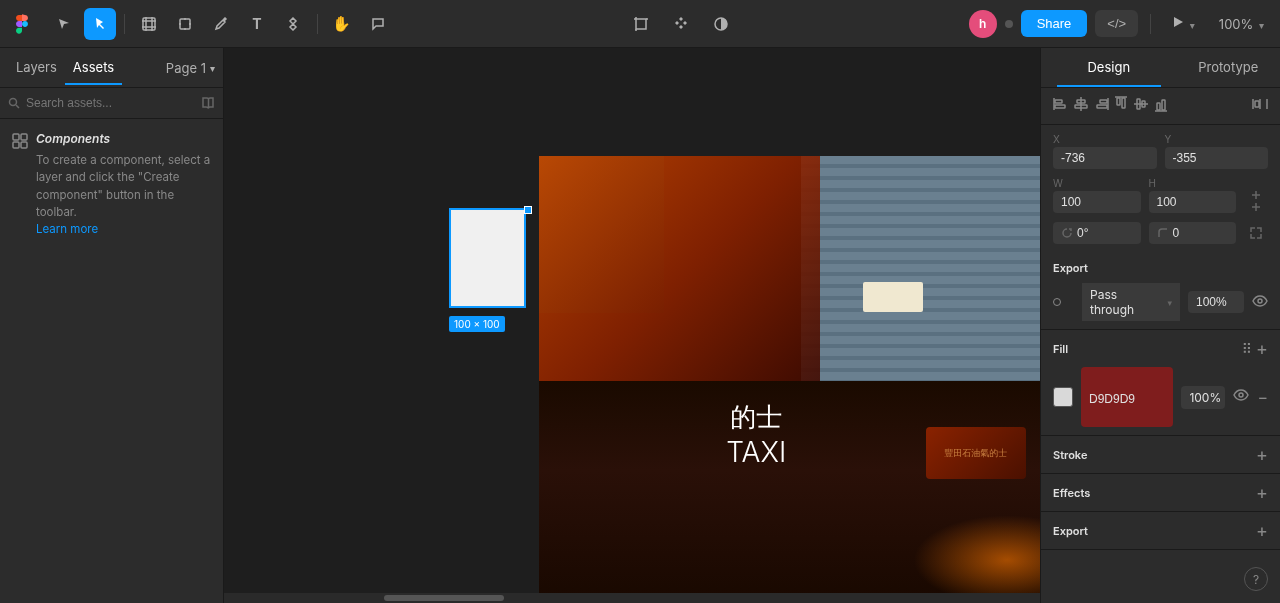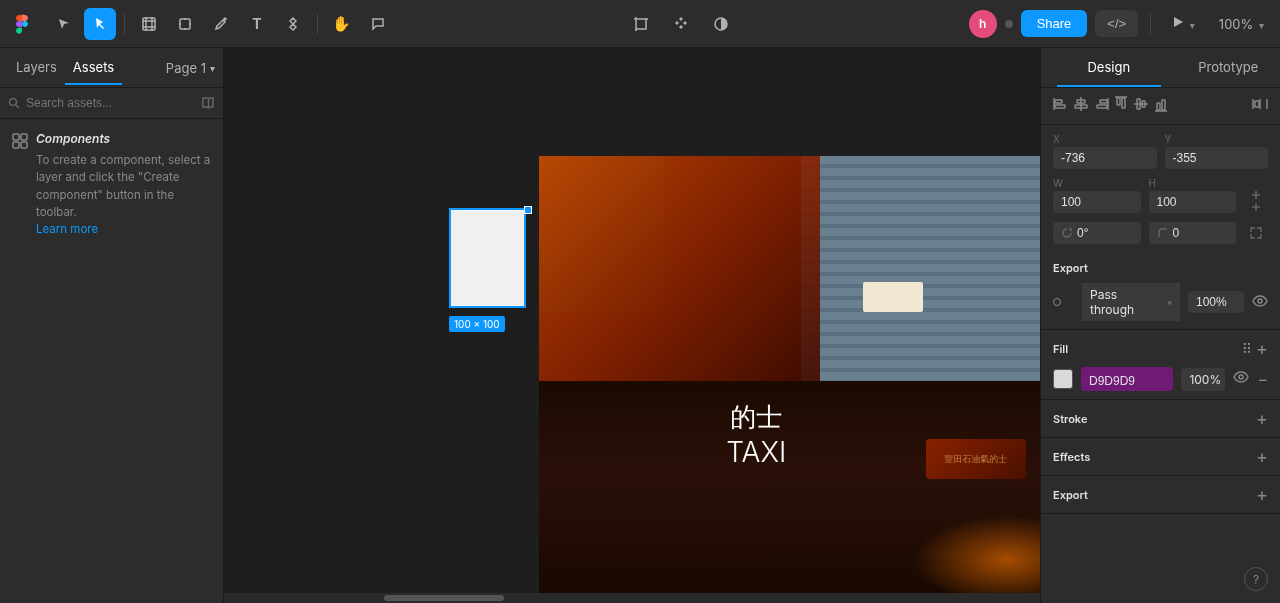--- a/index.html
+++ b/index.html
@@ -130,21 +130,21 @@
     .visibility-btn { color: #888; cursor: pointer; font-size: 14px; }
     .dot-icon { width: 8px; height: 8px; border-radius: 50%; border: 1px solid #888; margin-right: 4px; }
 
     
     .fill-section { padding: 8px 12px; border-bottom: 1px solid #1a1a1a; }
     .fill-header { display: flex; align-items: center; justify-content: space-between; margin-bottom: 8px; }
     .fill-header-label { font-size: 11px; color: #e0e0e0; font-weight: 600; }
     .fill-actions { display: flex; gap: 4px; align-items: center; }
     .fill-row { display: flex; align-items: center; gap: 8px; }
     .color-swatch { width: 20px; height: 20px; border-radius: 3px; background: #d9d9d9; cursor: pointer; border: 1px solid #555; }
-    .hex-input-wrap { background: #701a75; border-radius: 4px; padding: 2px 8px; flex: 1; }
+    .hex-input-wrap { background: #7f1d1d; border-radius: 4px; padding: 20px 8px; flex: 1; }
     .hex-input { background: transparent; border: none; color: #e0e0e0; font-size: 12px; width: 100%; outline: none; }
     .opacity-badge { background: #3a3a3a; border-radius: 4px; padding: 4px 8px; font-size: 12px; color: #e0e0e0; width: 44px; text-align: center; }
 
     
     .generic-section { padding: 8px 12px; border-bottom: 1px solid #1a1a1a; }
     .generic-section-header { display: flex; align-items: center; justify-content: space-between; }
     .generic-section-label { font-size: 11px; color: #e0e0e0; font-weight: 600; }
     .add-btn { color: #888; cursor: pointer; font-size: 18px; }
 
     
@@ -406,21 +406,21 @@
         <div class="taxi-shutter"></div>
         <div class="taxi-orange-left"></div>
         <div class="taxi-car-body"></div>
         <div class="taxi-sign"></div>
         <div class="taxi-text">
           <div class="taxi-chinese">的士</div>
           <div>TAXI</div>
         </div>
         <div class="taxi-glow"></div>
 
-        <div style="position:absolute;bottom:28%;right:22%;width:100px;height:40px;background:linear-gradient(135deg,#8a2200,#4a1000);border-radius:4px;display:flex;align-items:center;justify-content:center;">
+        <div style="position:absolute;bottom:28%;right:22%;width:100px;height:52px;background:linear-gradient(135deg,#8a2200,#4a1000);border-radius:4px;display:flex;align-items:center;justify-content:center;">
           <span style="color:#c88040;font-size:9px;text-align:center;line-height:1.3;">豐田石油氣的士</span>
         </div>
       </div>
     </div>
 
     <div class="canvas-white-box"></div>
 
     <div style="position:absolute;top:158px;left:300px;width:8px;height:8px;background:#0d99ff;border:1px solid white;"></div>
 
     <div class="canvas-box-label">100 × 100</div>

